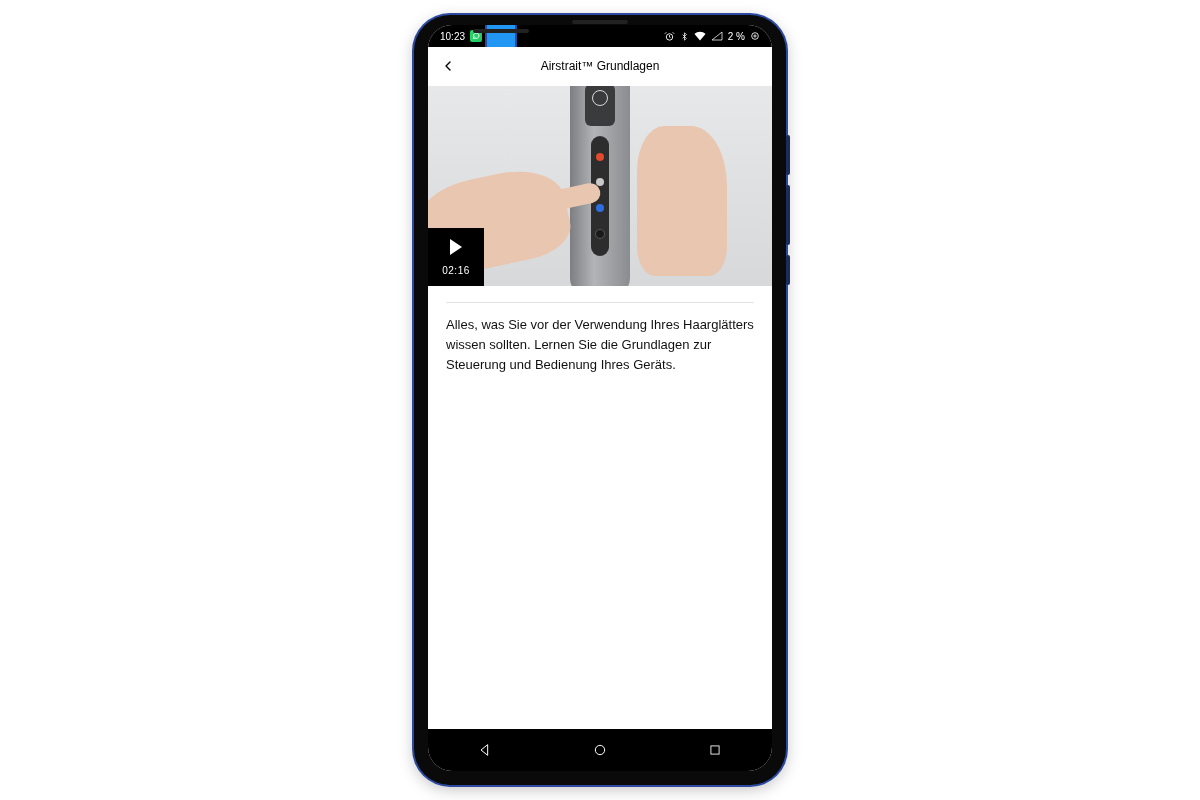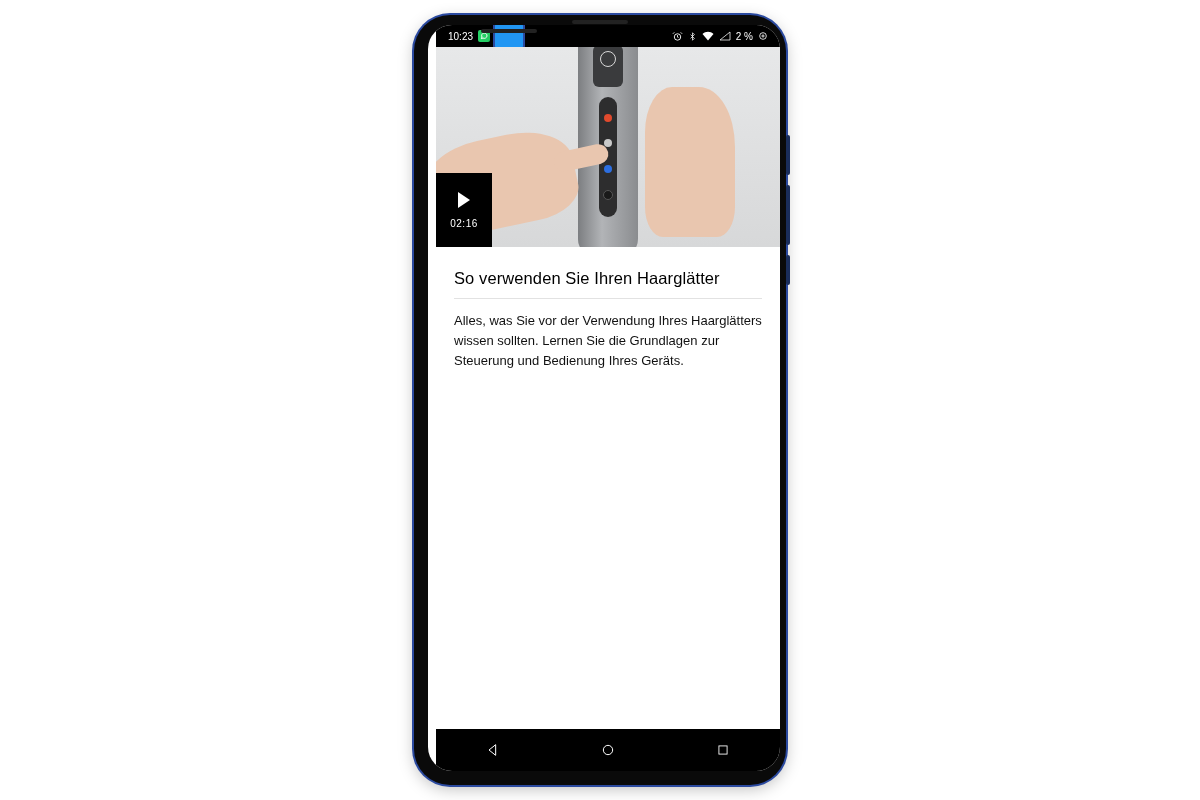--- a/index.html
+++ b/index.html
@@ -58,21 +58,20 @@
 
   .screen {
     width: 100%;
     height: 100%;
     background: #ffffff;
     border-radius: 24px;
     overflow: hidden;
     display: flex;
     flex-direction: column;
     position: relative;
-    padding-left: 8px;
   }
 
   .status-bar {
     height: 22px;
     background: #000000;
     color: #ffffff;
     font-size: 10px;
     display: flex;
     align-items: center;
     justify-content: space-between;
@@ -218,21 +217,21 @@
   .device .dot.red { background: #e14a2d; }
   .device .dot.white { background: #c9c9c9; }
   .device .dot.blue { background: #2d6fe1; }
   .device .dot.off { background: #1a1a1a; border: 1px solid #555; }
 
   .play-chip {
     position: absolute;
     left: 0;
     bottom: 0;
     width: 56px;
-    height: 74px;
+    height: 58px;
     background: #000000;
     color: #fff;
     display: flex;
     flex-direction: column;
     align-items: center;
     justify-content: center;
     gap: 8px;
   }
   .play-chip .tri {
     width: 0; height: 0;
@@ -328,20 +327,28 @@
               <path d="M2 17h20L22 1z"></path>
             </svg>
           <span>2 %</span>
           <svg width="10" height="10" viewBox="0 0 24 24" fill="none" stroke="#fff" stroke-width="2">
               <circle cx="12" cy="12" r="8"></circle>
               <path d="M12 8v8M8 12h8"></path>
             </svg>
         </div>
       </div>
 
+      <div class="app-header">
+        <div class="back">
+          <svg width="16" height="16" viewBox="0 0 24 24" fill="none" stroke="#000" stroke-width="2" stroke-linecap="round" stroke-linejoin="round">
+              <polyline points="15 18 9 12 15 6"></polyline>
+            </svg>
+        </div>
+        <div class="title">Airstrait™ Grundlagen</div>
+      </div>
 
       <div class="video-hero">
         <div class="hand-right"></div>
         <div class="device">
           <div class="panel"></div>
           <div class="btn-strip">
             <div class="dot red"></div>
             <div class="dot white"></div>
             <div class="dot blue"></div>
             <div class="dot off"></div>
@@ -349,21 +356,20 @@
         </div>
         <div class="hand-left"></div>
 
         <div class="play-chip">
           <div class="tri"></div>
           <div class="dur">02:16</div>
         </div>
       </div>
 
       <div class="content">
-        <h1>So verwenden Sie Ihren Haarglätter</h1>
         <hr class="divider">
         <p class="para">Alles, was Sie vor der Verwendung Ihres Haarglätters wissen sollten. Lernen Sie die Grundlagen zur Steuerung und Bedienung Ihres Geräts.</p>
       </div>
 
       <div class="nav-bar">
         <div class="nav-btn">
           <svg width="16" height="16" viewBox="0 0 24 24" fill="none" stroke="#fff" stroke-width="1.5">
               <path d="M16 4 L6 12 L16 20 Z"></path>
             </svg>
         </div>

